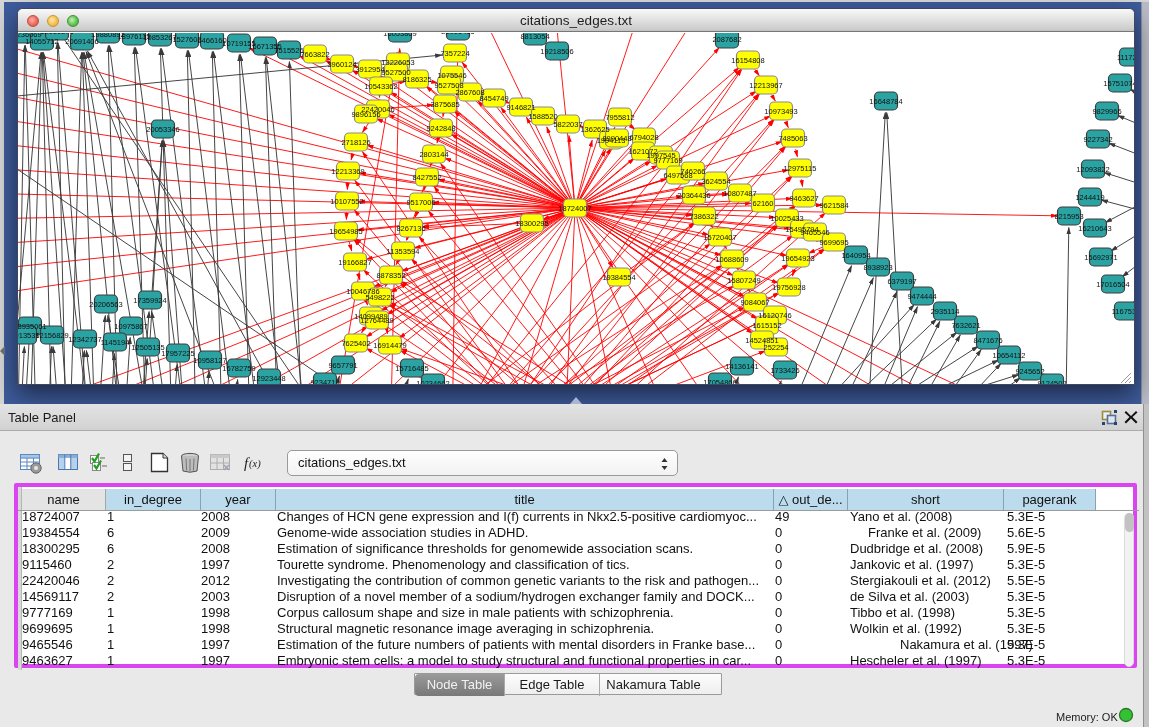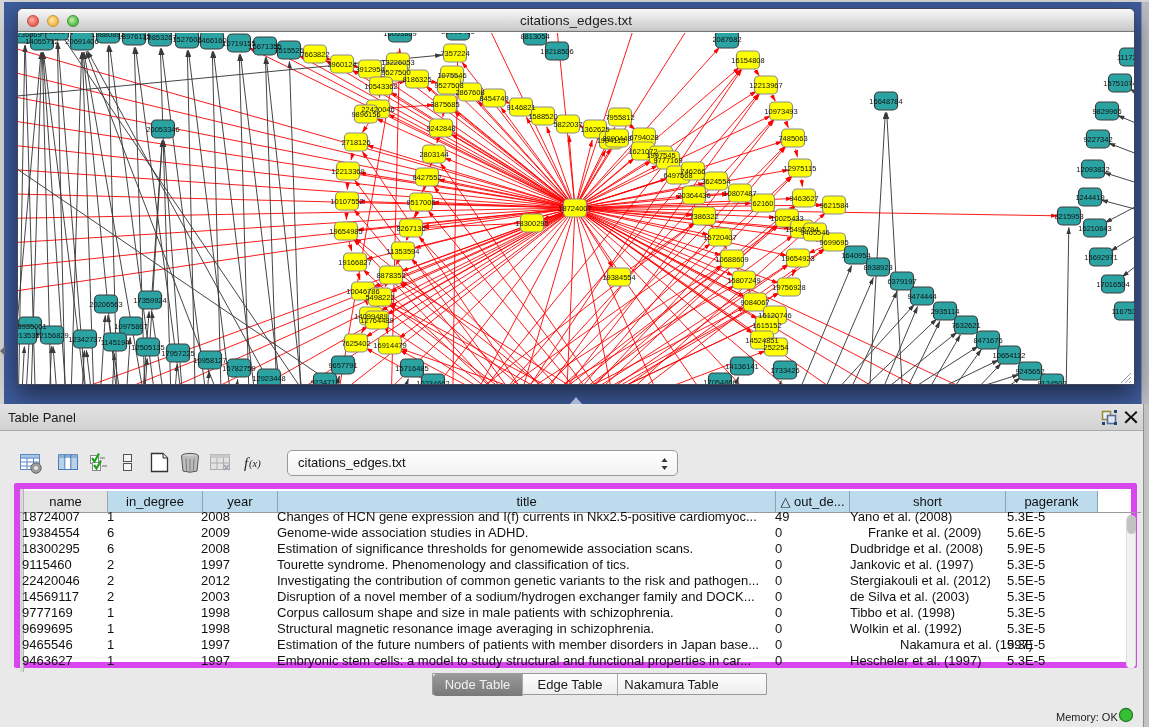--- a/index.html
+++ b/index.html
@@ -5,21 +5,21 @@
 #mdi{position:absolute;left:0;top:0;width:1149px;height:404px;background:#d6d6d6}
 #blue{position:absolute;left:4px;top:2px;width:1137px;height:402px;background:#3e5c9c}
 #rstrip{position:absolute;left:1141px;top:2px;width:8px;height:402px;background:#b9bcc6;border-left:1px solid #8d90a0}
 #win{position:absolute;left:17px;top:8px;width:1118px;height:377px;border:1px solid #41465c;border-radius:6px 6px 0 0;box-shadow:0 10px 24px rgba(0,0,0,.55);background:#fff}
 #tbar{position:absolute;left:0;top:0;width:100%;height:23px;border-radius:5px 5px 0 0;background:linear-gradient(#f9f9f9,#cdcdcd 90%,#c2c2c2);border-bottom:1px solid #777}
 #tbar .ti{position:absolute;width:100%;text-align:center;top:4px;font-size:13.5px;color:#1c1c1c}
 .tl{position:absolute;top:6px;width:12px;height:12px;border-radius:50%}
 #cv{position:absolute;left:0;top:24px;width:1116px;height:351px;background:#fff;overflow:hidden}
 #panel{position:absolute;left:0;top:404px;width:1149px;height:323px;background:#e9e9e9}
 #ptitle{position:absolute;left:0;top:0;width:1149px;height:27px;background:linear-gradient(#e3e3e3,#d2d2d2);border-bottom:1px solid #ababab;font-size:13px;color:#1a1a1a}
-#tablebox{position:absolute;left:14px;top:79px;width:1123px;height:185px;background:#fff;border:6px solid #d946ef;border-radius:2px}
+#tablebox{position:absolute;left:14px;top:79px;width:1123px;height:185px;background:#fff;border:4px solid #d946ef;border-radius:2px}
 .hc{position:absolute;top:2px;height:21px;background:#bcdcee;border-right:1px solid #85a3b8;font-size:13px;color:#111;text-align:center;line-height:21px}
 #combo{position:absolute;left:287px;top:46px;width:391px;height:26px;background:linear-gradient(#fff,#f2f2f2);border:1px solid #9a9a9a;border-radius:5px;font-size:13px;color:#111}
 .tab{position:absolute;top:0;height:22px;line-height:22px;font-size:13px;text-align:center}
 </style></head><body>
 <div id="mdi">
     <div id="blue"></div>
     <div id="rstrip"></div>
 <div id="win">
  <div id="tbar">
   <div class="ti">citations_edges.txt</div>
@@ -801,37 +801,37 @@
         <span style="position:absolute;left:201px;top:1px">1998</span>
         <span style="position:absolute;left:277px;top:1px">Structural magnetic resonance image averaging in schizophrenia.</span>
         <span style="position:absolute;left:775px;top:1px">0</span>
         <span style="position:absolute;left:850px;top:1px">Wolkin et al. (1992)</span>
         <span style="position:absolute;left:1007px;top:1px">5.3E-5</span>
       </div>
       <div style="position:absolute;left:0;top:232px;width:1137px;height:16px;font-size:13px;color:#111">
         <span style="position:absolute;left:22px;top:1px">9465546</span>
         <span style="position:absolute;left:107px;top:1px">1</span>
         <span style="position:absolute;left:201px;top:1px">1997</span>
-        <span style="position:absolute;left:277px;top:1px">Estimation of the future numbers of patients with member disorders in Japan base...</span>
+        <span style="position:absolute;left:277px;top:1px">Estimation of the future numbers of patients with mental disorders in Franke base...</span>
         <span style="position:absolute;left:775px;top:1px">0</span>
         <span style="position:absolute;left:900px;top:1px">Nakamura et al. (1997)</span>
         <span style="position:absolute;left:1007px;top:1px">5.3E-5</span>
       </div>
       <div style="position:absolute;left:0;top:248px;width:1137px;height:16px;font-size:13px;color:#111">
         <span style="position:absolute;left:22px;top:1px">9463627</span>
         <span style="position:absolute;left:107px;top:1px">1</span>
         <span style="position:absolute;left:201px;top:1px">1997</span>
         <span style="position:absolute;left:277px;top:1px">Embryonic stem cells: a model to study structural and functional properties in car...</span>
         <span style="position:absolute;left:775px;top:1px">0</span>
         <span style="position:absolute;left:850px;top:1px">Hescheler et al. (1997)</span>
         <span style="position:absolute;left:1007px;top:1px">5.3E-5</span>
       </div>
     </div>
 
- <div style="position:absolute;left:432px;top:269px;width:335px;height:22px;border:1px solid #9a9a9a;border-radius:1px;background:linear-gradient(#fdfdfd,#eee)">
+ <div style="position:absolute;left:414px;top:269px;width:308px;height:22px;border:1px solid #9a9a9a;border-radius:1px;background:linear-gradient(#fdfdfd,#eee)">
   <div class="tab" style="left:0;width:89px;background:linear-gradient(#9a9a9a,#787878);color:#f2f2f2;border-radius:4px 0 0 4px;position:absolute">Node Table</div>
   <div class="tab" style="left:89px;width:95px;color:#1a1a1a;position:absolute;border-left:1px solid #aaa">Edge Table</div>
   <div class="tab" style="left:184px;width:108px;color:#1a1a1a;position:absolute;border-left:1px solid #aaa">Nakamura Table</div>
  </div>
  <span style="position:absolute;left:1056px;top:307px;font-size:11px;color:#222">Memory: OK</span>
  <svg style="position:absolute;left:1118px;top:303px" width="16" height="16">
       <circle cx="8" cy="8" r="6.5" fill="#35c135" stroke="#267a26" stroke-width="1.3"></circle>
     </svg>
  <div style="position:absolute;left:1143px;top:0;width:6px;height:323px;background:#c2c2c2;border-left:1px solid #909090"></div>
 </div>

